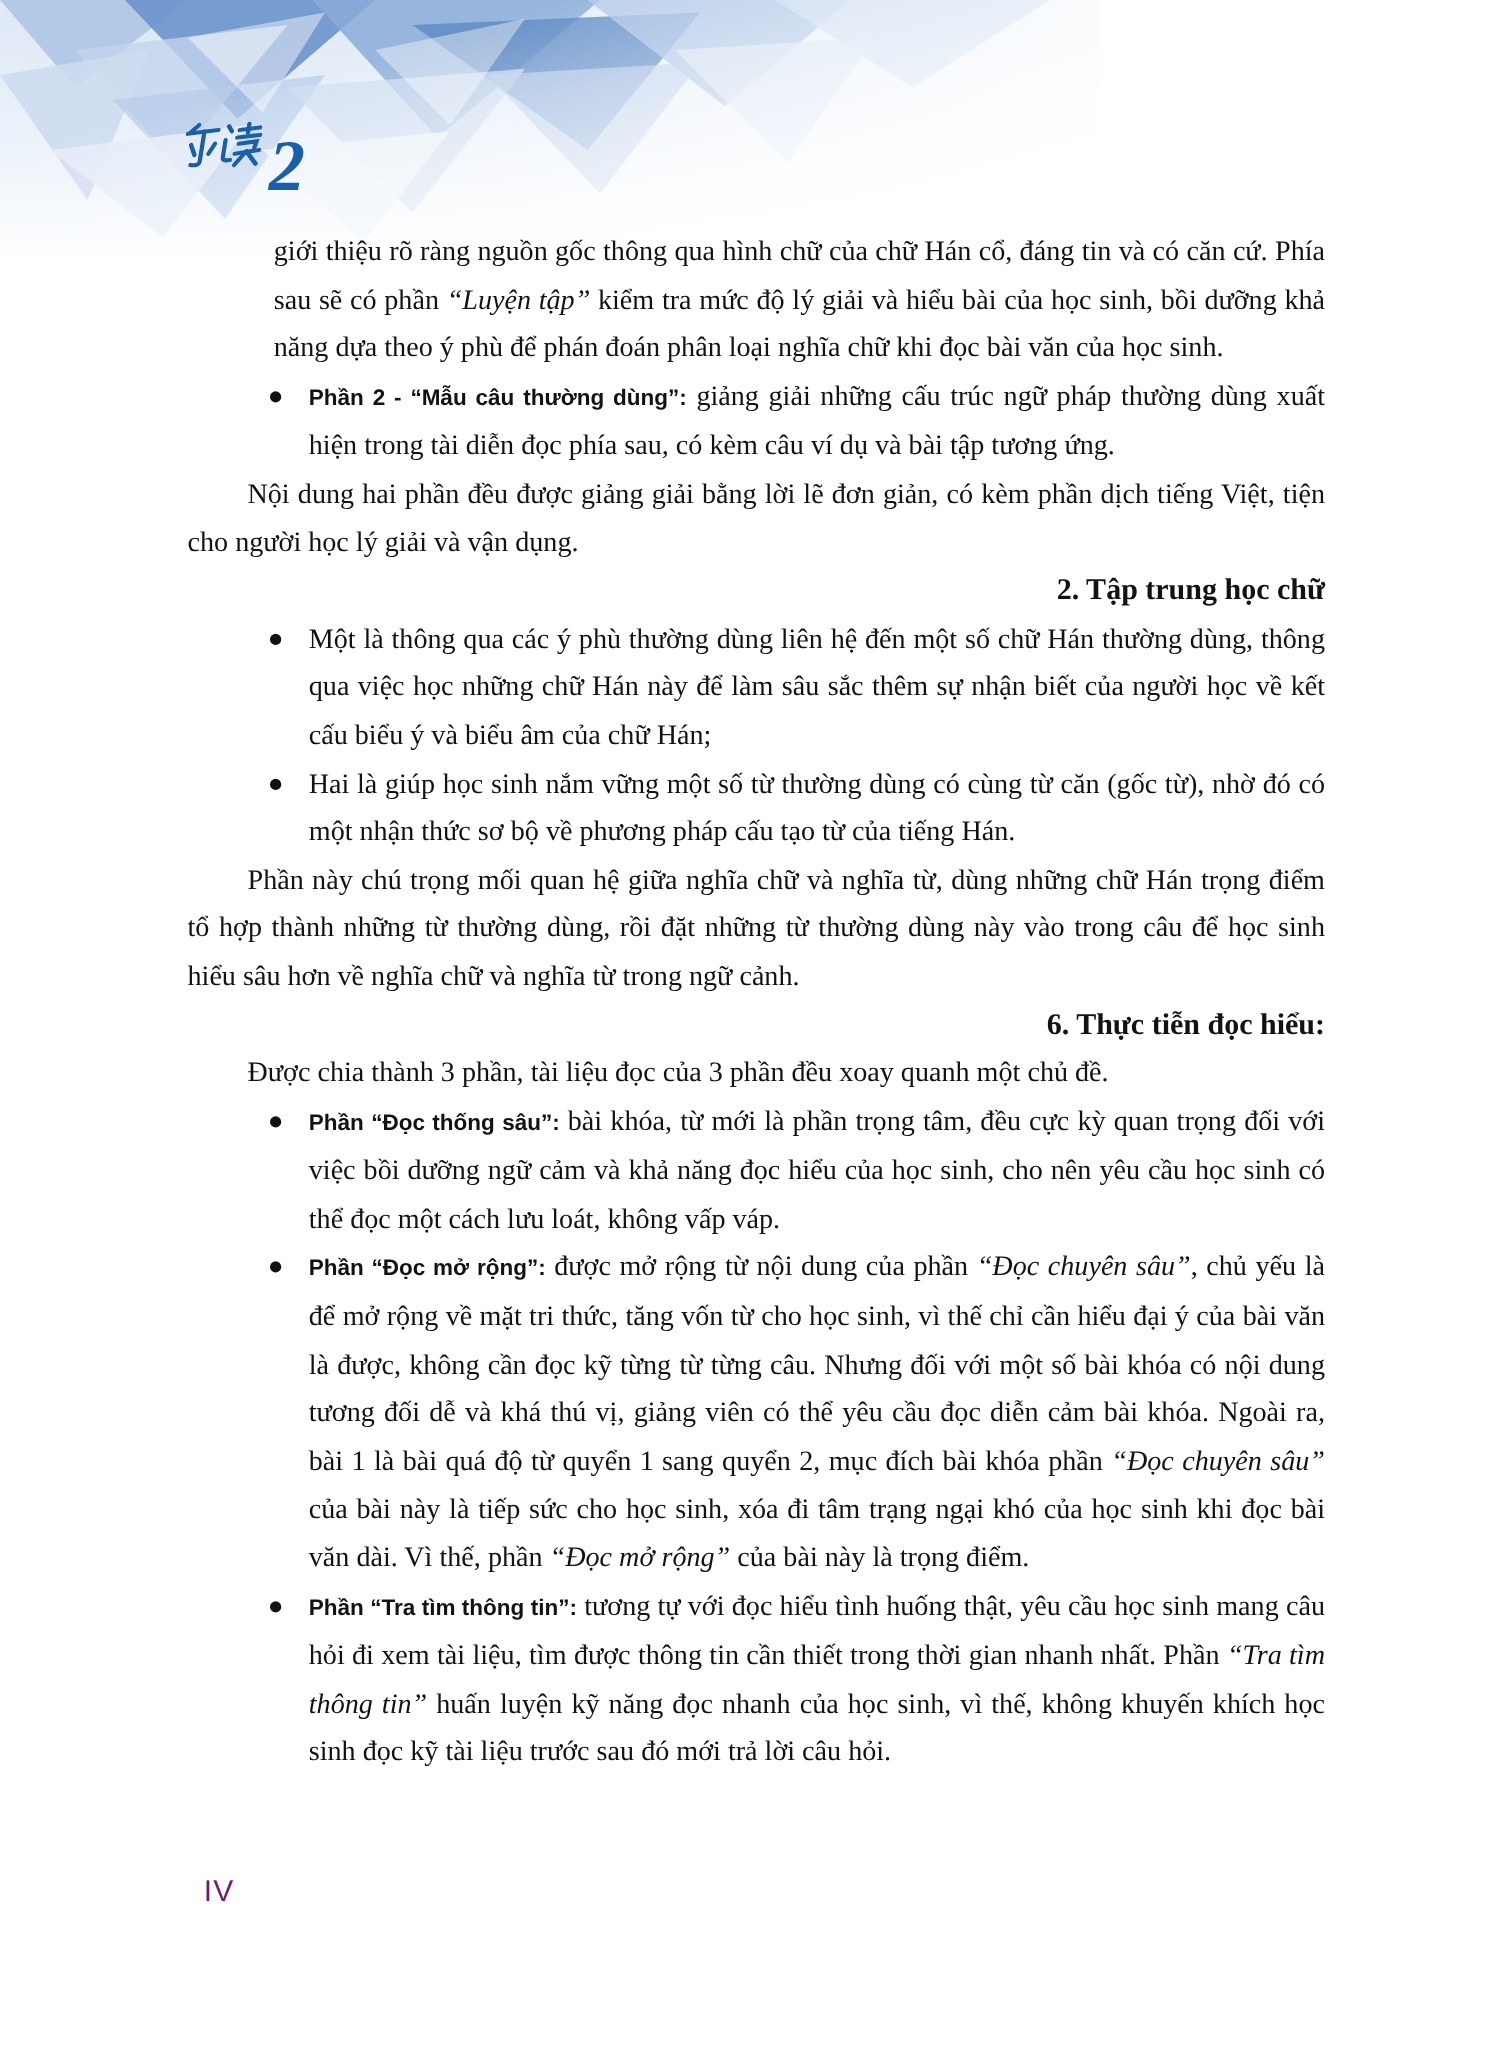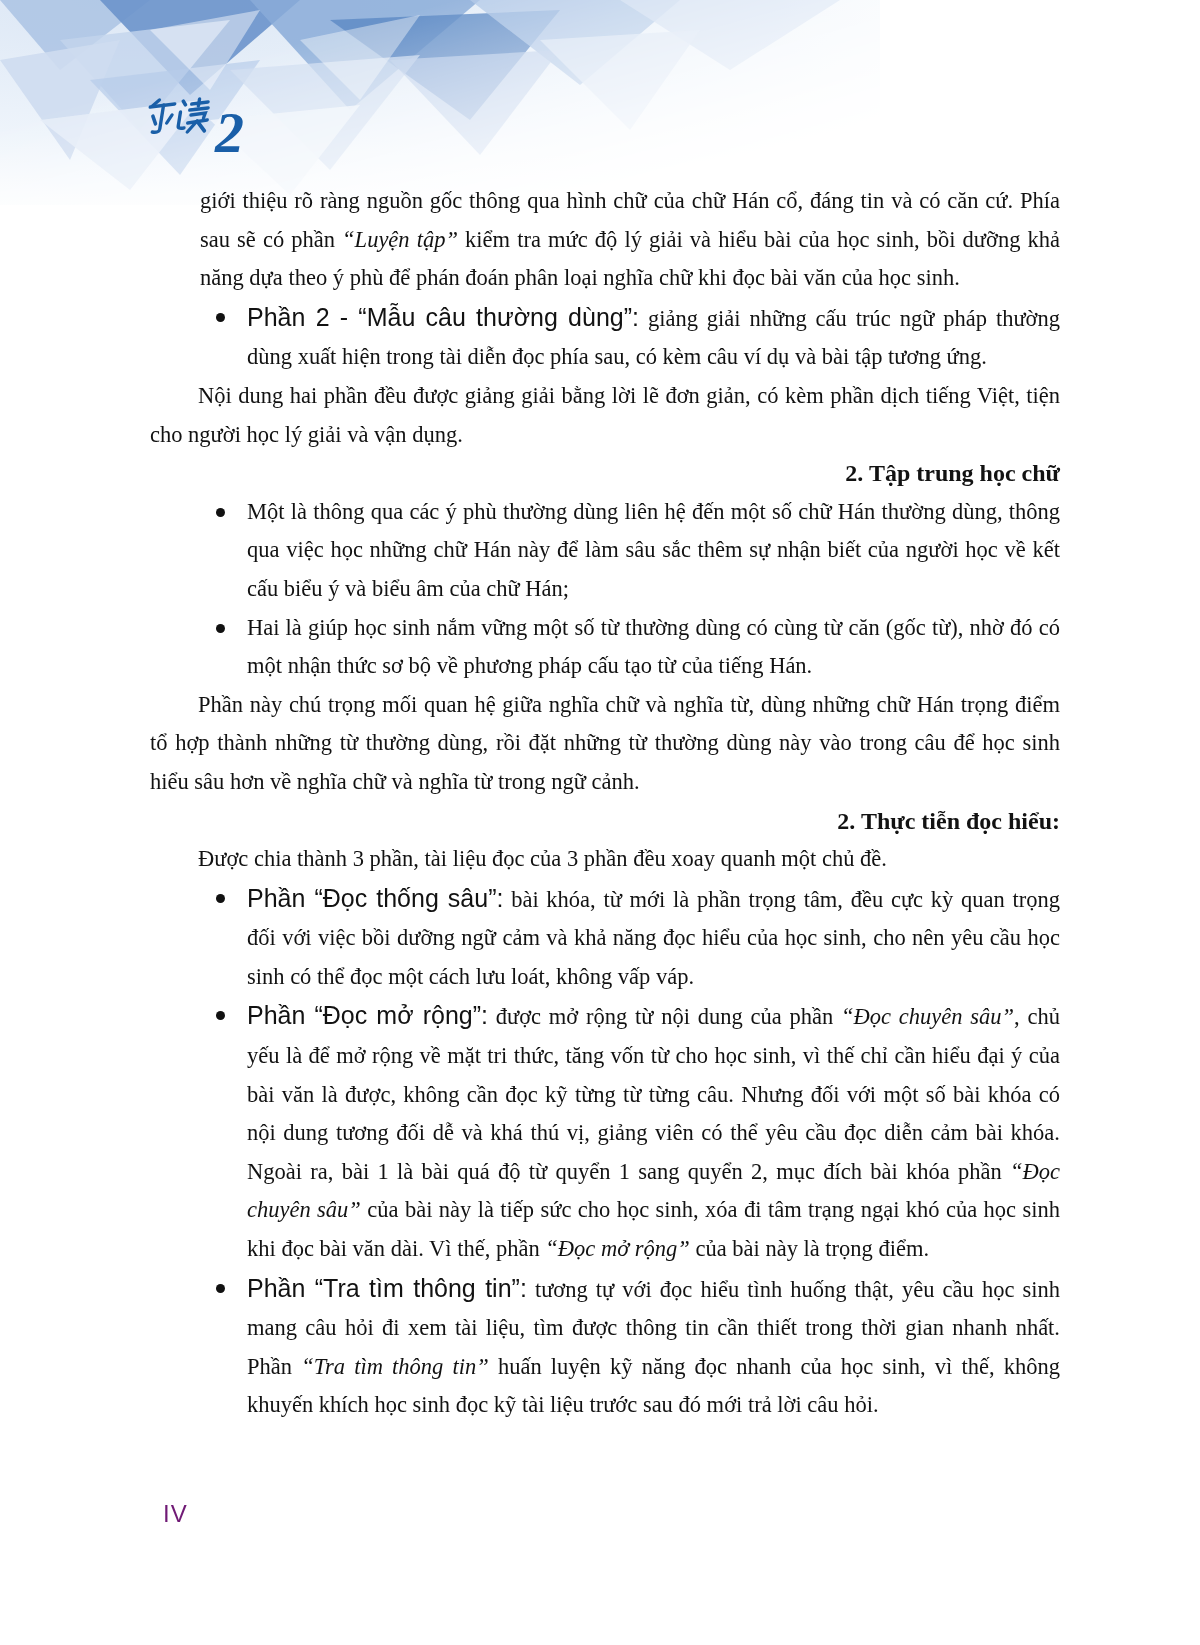--- a/index.html
+++ b/index.html
@@ -22,40 +22,40 @@
     color:#1a5fa8;
     margin-left:3px;margin-top:8px;
     display:block;
   }
   .content{
     position:absolute;left:150px;top:182px;width:910px;
     font-size:22.5px;line-height:38.6px;
     text-align:justify;
   }
   .blk{margin:0;}
-  .p-cont{margin-left:50px;}
+  .p-cont{margin-left:69px;}
   .p-ind{text-indent:48px;}
   .p-bullet{position:relative;padding-left:97px;}
   .dot{
     position:absolute;left:66px;top:15px;
     width:9px;height:9px;border-radius:50%;
     background:#111;
   }
   .h2{
     font-weight:700;
     font-size:24px;
     padding-left:48px;
     text-align:right;
   }
   .r-n{}
   .r-i{font-style:italic;}
   .r-b{
     font-family:"Liberation Sans", sans-serif;
-    font-weight:400;
-    font-size:25px;
+    font-weight:700;
+    font-size:18px;
   }
   .pageno{
     position:absolute;left:163px;top:1500px;
     font-family:"Liberation Sans", sans-serif;
     font-size:24px;color:#701a75;letter-spacing:1px;
   }
 </style>
 </head>
 <body>
 
@@ -140,21 +140,21 @@
       <span><span class="r-n">Một là thông qua các ý phù thường dùng liên hệ đến một số chữ Hán thường dùng, thông qua việc học những chữ Hán này để làm sâu sắc thêm sự nhận biết của người học về kết cấu biểu ý và biểu âm của chữ Hán;</span></span>
     </div>
 
     <div class="blk p-bullet">
       <span class="dot"></span>
       <span><span class="r-n">Hai là giúp học sinh nắm vững một số từ thường dùng có cùng từ căn (gốc từ), nhờ đó có một nhận thức sơ bộ về phương pháp cấu tạo từ của tiếng Hán.</span></span>
     </div>
 
     <p class="blk p-ind"><span class="r-n">Phần này chú trọng mối quan hệ giữa nghĩa chữ và nghĩa từ, dùng những chữ Hán trọng điểm tổ hợp thành những từ thường dùng, rồi đặt những từ thường dùng này vào trong câu để học sinh hiểu sâu hơn về nghĩa chữ và nghĩa từ trong ngữ cảnh.</span></p>
 
-    <p class="blk h2">2. Thực tiễn đọc hiểu:</p>
+    <p class="blk h2">6. Thực tiễn đọc hiểu:</p>
 
     <p class="blk p-ind"><span class="r-n">Được chia thành 3 phần, tài liệu đọc của 3 phần đều xoay quanh một chủ đề.</span></p>
 
     <div class="blk p-bullet">
       <span class="dot"></span>
       <span><span class="r-b">Phần “Đọc thống sâu”:</span><span class="r-n"> bài khóa, từ mới là phần trọng tâm, đều cực kỳ quan trọng đối với việc bồi dưỡng ngữ cảm và khả năng đọc hiểu của học sinh, cho nên yêu cầu học sinh có thể đọc một cách lưu loát, không vấp váp.</span></span>
     </div>
 
     <div class="blk p-bullet">
       <span class="dot"></span>

